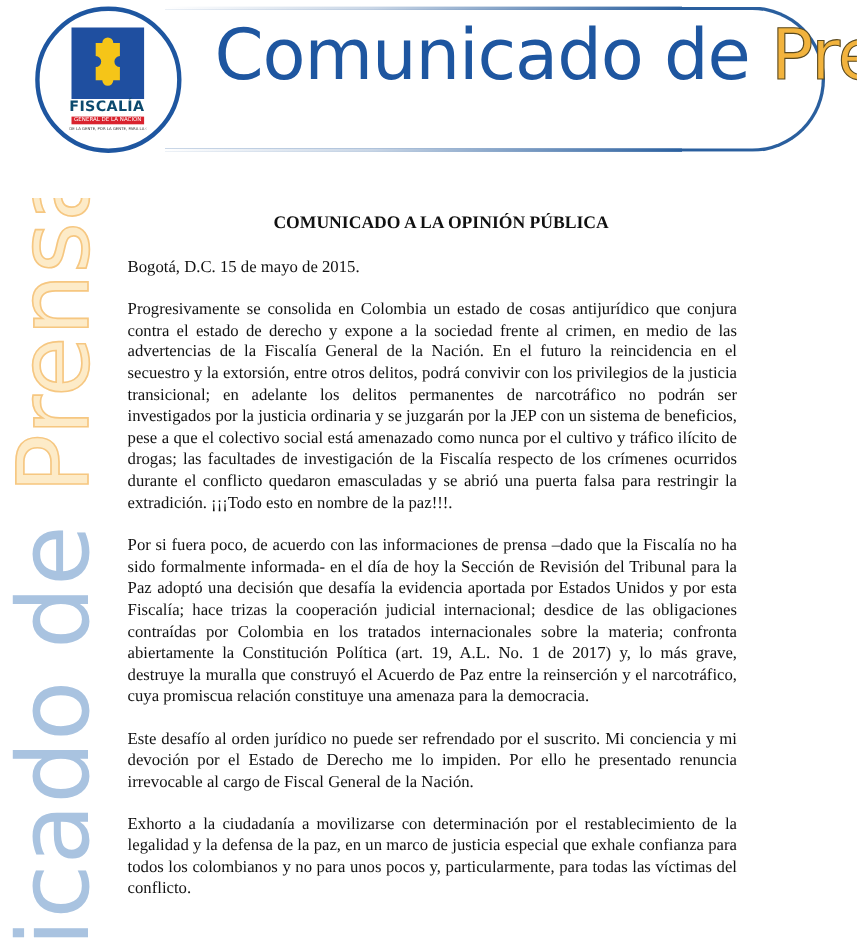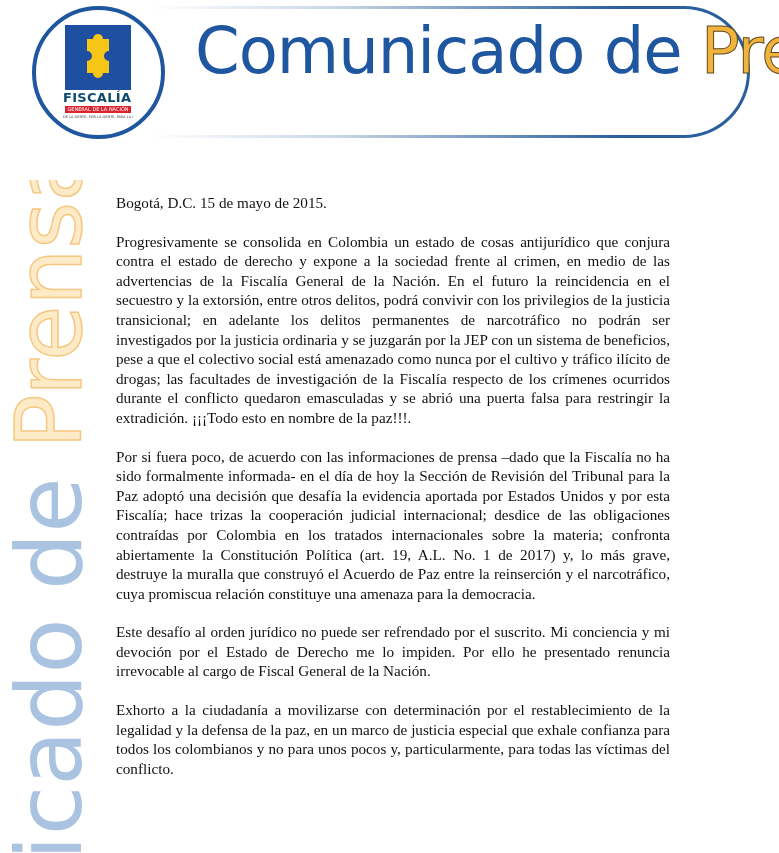--- a/index.html
+++ b/index.html
@@ -104,19 +104,20 @@
 </div>
 <div class="logo-name">FISCALÍA</div>
 <div class="logo-sub">GENERAL DE LA NACIÓN</div>
 <div class="logo-motto">DE LA GENTE, POR LA GENTE, PARA LA GENTE</div>
 
 <div class="wm-wrap">
   <div class="wm-text"><span class="wm-blue">Comunicado de </span><span class="wm-orange">Prensa</span></div>
 </div>
 
 <div class="content">
+  <div class="doc-title">COMUNICADO A LA OPINIÓN PÚBLICA</div>
   <div class="date">Bogotá, D.C. 15 de mayo de 2015.</div>
   <p class="para">Progresivamente se consolida en Colombia un estado de cosas antijurídico que conjura contra el estado de derecho y expone a la sociedad frente al crimen, en medio de las advertencias de la Fiscalía General de la Nación. En el futuro la reincidencia en el secuestro y la extorsión, entre otros delitos, podrá convivir con los privilegios de la justicia transicional; en adelante los delitos permanentes de narcotráfico no podrán ser investigados por la justicia ordinaria y se juzgarán por la JEP con un sistema de beneficios, pese a que el colectivo social está amenazado como nunca por el cultivo y tráfico ilícito de drogas; las facultades de investigación de la Fiscalía respecto de los crímenes ocurridos durante el conflicto quedaron emasculadas y se abrió una puerta falsa para restringir la extradición. ¡¡¡Todo esto en nombre de la paz!!!.</p>
   <p class="para">Por si fuera poco, de acuerdo con las informaciones de prensa –dado que la Fiscalía no ha sido formalmente informada- en el día de hoy la Sección de Revisión del Tribunal para la Paz adoptó una decisión que desafía la evidencia aportada por Estados Unidos y por esta Fiscalía; hace trizas la cooperación judicial internacional; desdice de las obligaciones contraídas por Colombia en los tratados internacionales sobre la materia; confronta abiertamente la Constitución Política (art. 19, A.L. No. 1 de 2017) y, lo más grave, destruye la muralla que construyó el Acuerdo de Paz entre la reinserción y el narcotráfico, cuya promiscua relación constituye una amenaza para la democracia.</p>
   <p class="para">Este desafío al orden jurídico no puede ser refrendado por el suscrito. Mi conciencia y mi devoción por el Estado de Derecho me lo impiden. Por ello he presentado renuncia irrevocable al cargo de Fiscal General de la Nación.</p>
   <p class="para">Exhorto a la ciudadanía a movilizarse con determinación por el restablecimiento de la legalidad y la defensa de la paz, en un marco de justicia especial que exhale confianza para todos los colombianos y no para unos pocos y, particularmente, para todas las víctimas del conflicto.</p>
 
 </div>
 
 </body></html>

